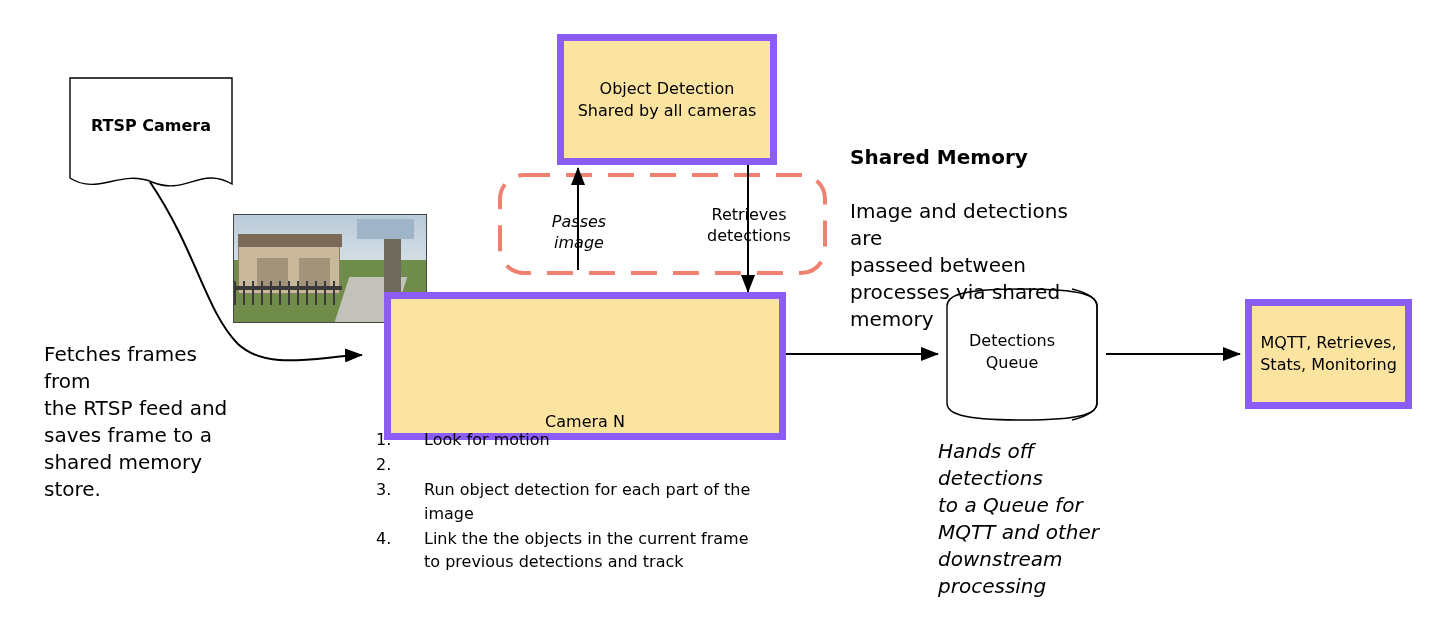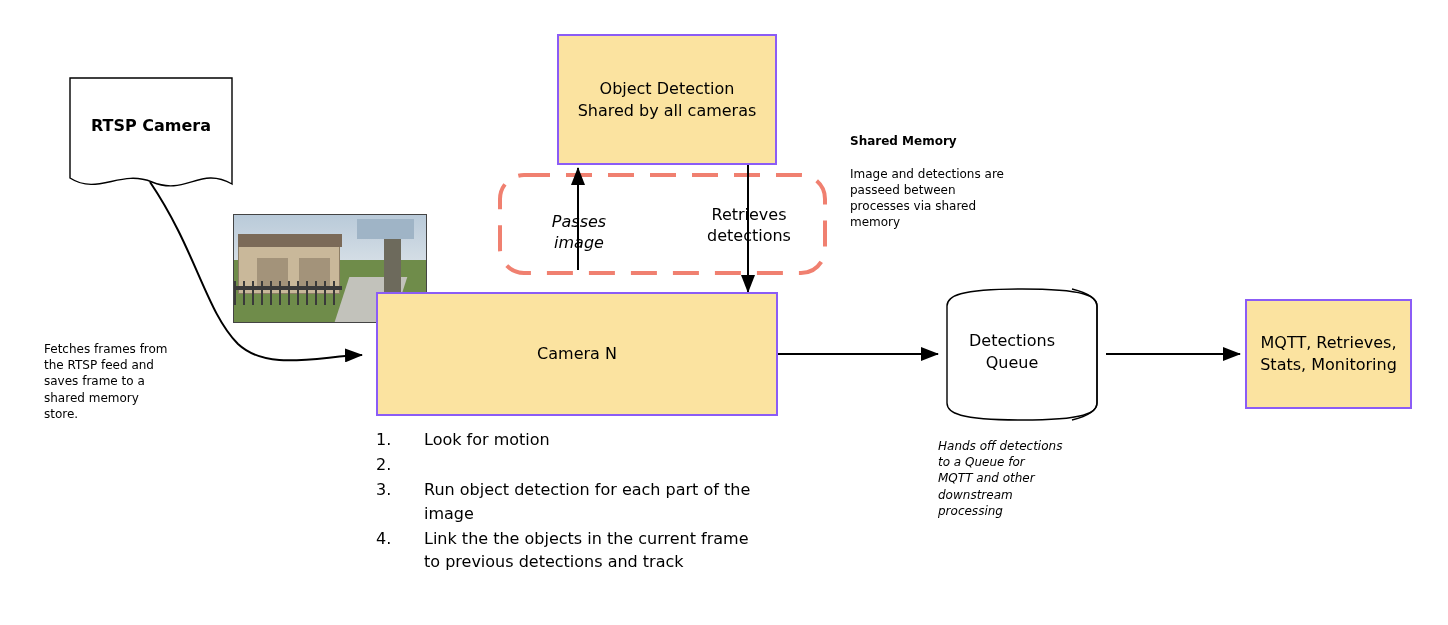--- a/index.html
+++ b/index.html
@@ -21,41 +21,41 @@
     top: 0;
     width: 1448px;
     height: 625px;
   }
   .node {
     position: absolute;
     box-sizing: border-box;
   }
   .box {
     background: #fbe3a0;
-    border: 2px solid #8b5cf6;
+    border: 7px solid #8b5cf6;
     display: flex;
     flex-direction: column;
     align-items: center;
     justify-content: center;
     text-align: center;
     font-size: 16px;
     line-height: 1.35;
   }
   .box .sub {
   }
   .doc-shape {
     display: flex;
     align-items: center;
     justify-content: center;
     text-align: center;
     font-size: 16px;
   }
   .label {
     position: absolute;
-    font-size: 12px;
+    font-size: 20px;
     line-height: 1.35;
     white-space: pre-line;
   }
   .label .hd {
     font-weight: bold;
     display: block;
   }
   .arrow-label {
     position: absolute;
     font-size: 16px;
@@ -141,21 +141,21 @@
     <div style="position:absolute; left:2%; top:18%; width:54%; height:12%; background:#7b6a58;"></div>
     <div style="position:absolute; left:12%; top:40%; width:16%; height:30%; background:#a3937a;"></div>
     <div style="position:absolute; left:34%; top:40%; width:16%; height:30%; background:#a3937a;"></div>
     <div style="position:absolute; left:56%; top:58%; width:30%; height:42%; background:#c2c2bb; transform:skewX(-18deg);"></div>
     <div style="position:absolute; left:78%; top:12%; width:9%; height:74%; background:#6d6a5c;"></div>
     <div style="position:absolute; left:0; top:66%; width:56%; height:4%; background:#3a3a3a;"></div>
     <div style="position:absolute; left:0; top:62%; width:56%; height:22%; background:repeating-linear-gradient(90deg,#3a3a3a 0 2px,transparent 2px 9px);"></div>
     <div style="position:absolute; left:64%; top:4%; width:30%; height:18%; background:#9fb4c6;"></div>
   </div>
 
-  <div class="node box" style="left:376px; top:292px; width:402px; height:124px;">
+  <div class="node box" style="left:384px; top:292px; width:402px; height:148px;justify-content:flex-end;">
     <span>Camera N</span>
   </div>
 
   <div class="node" style="left:947px; top:330px; width:130px; text-align:center; font-size:16px; line-height:1.35;">
     <div>Detections</div>
     <div>Queue</div>
   </div>
 
   <div class="node box" style="left:1245px; top:299px; width:167px; height:110px;">
     <span>MQTT, Retrieves,</span>

